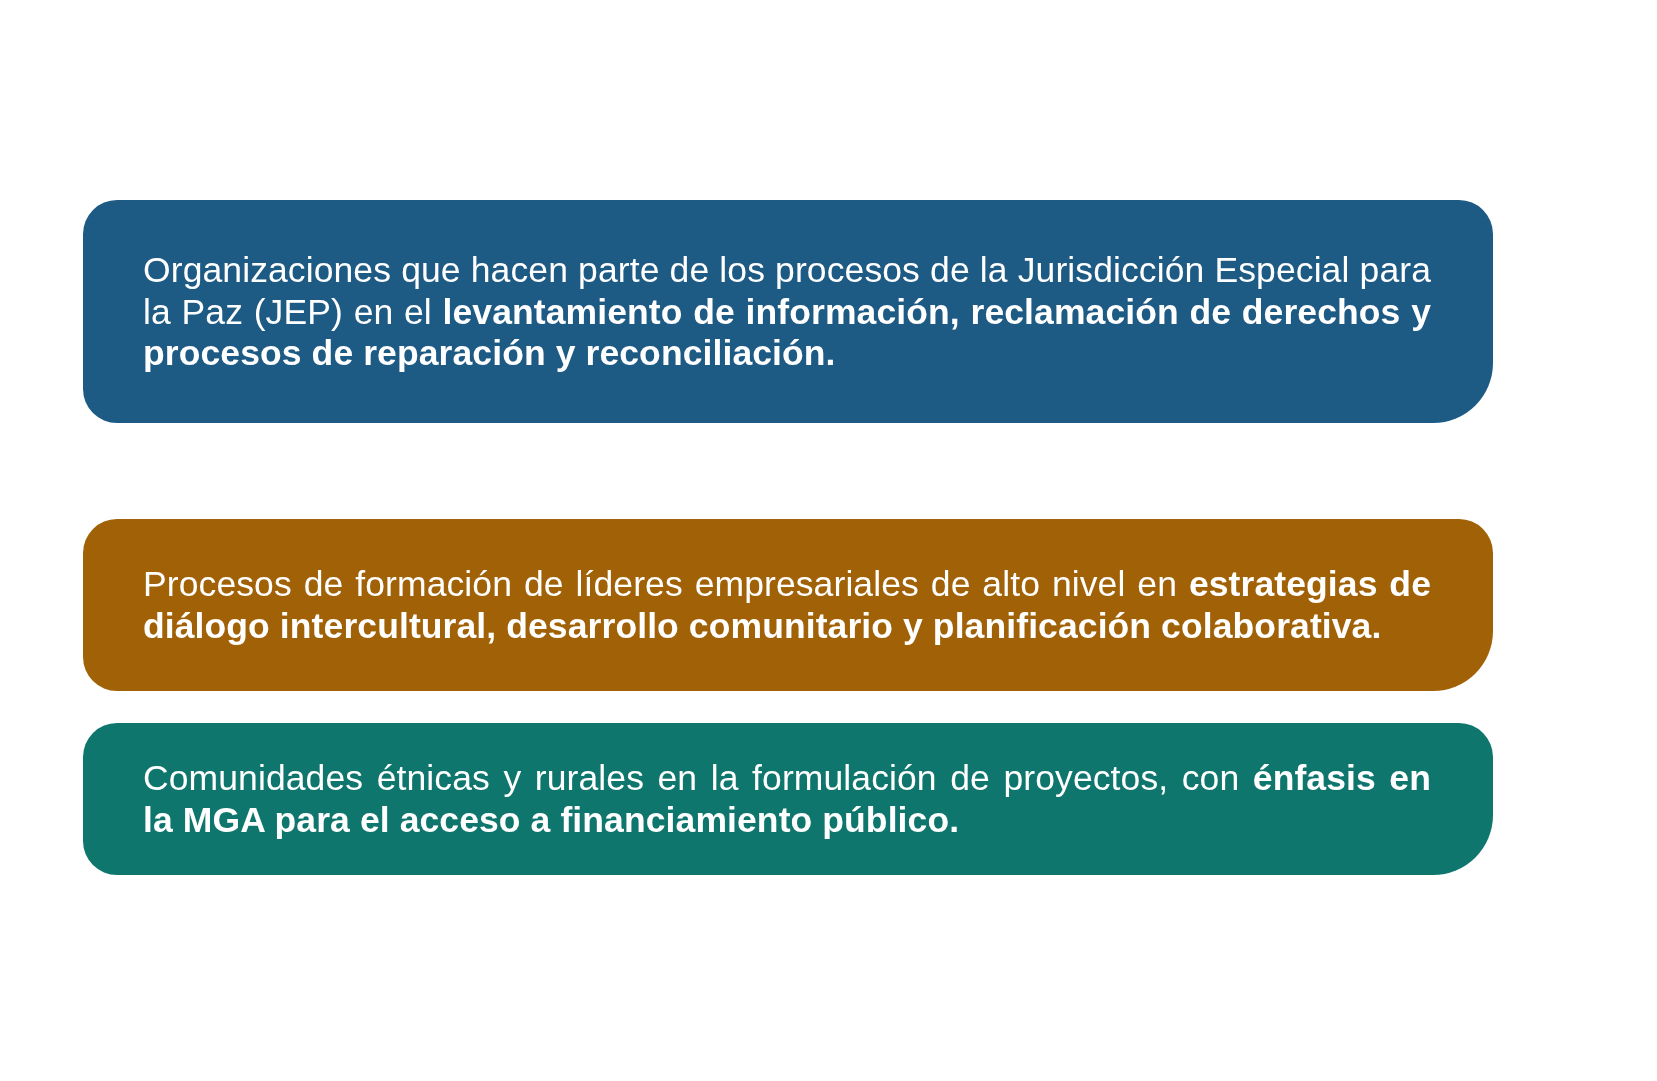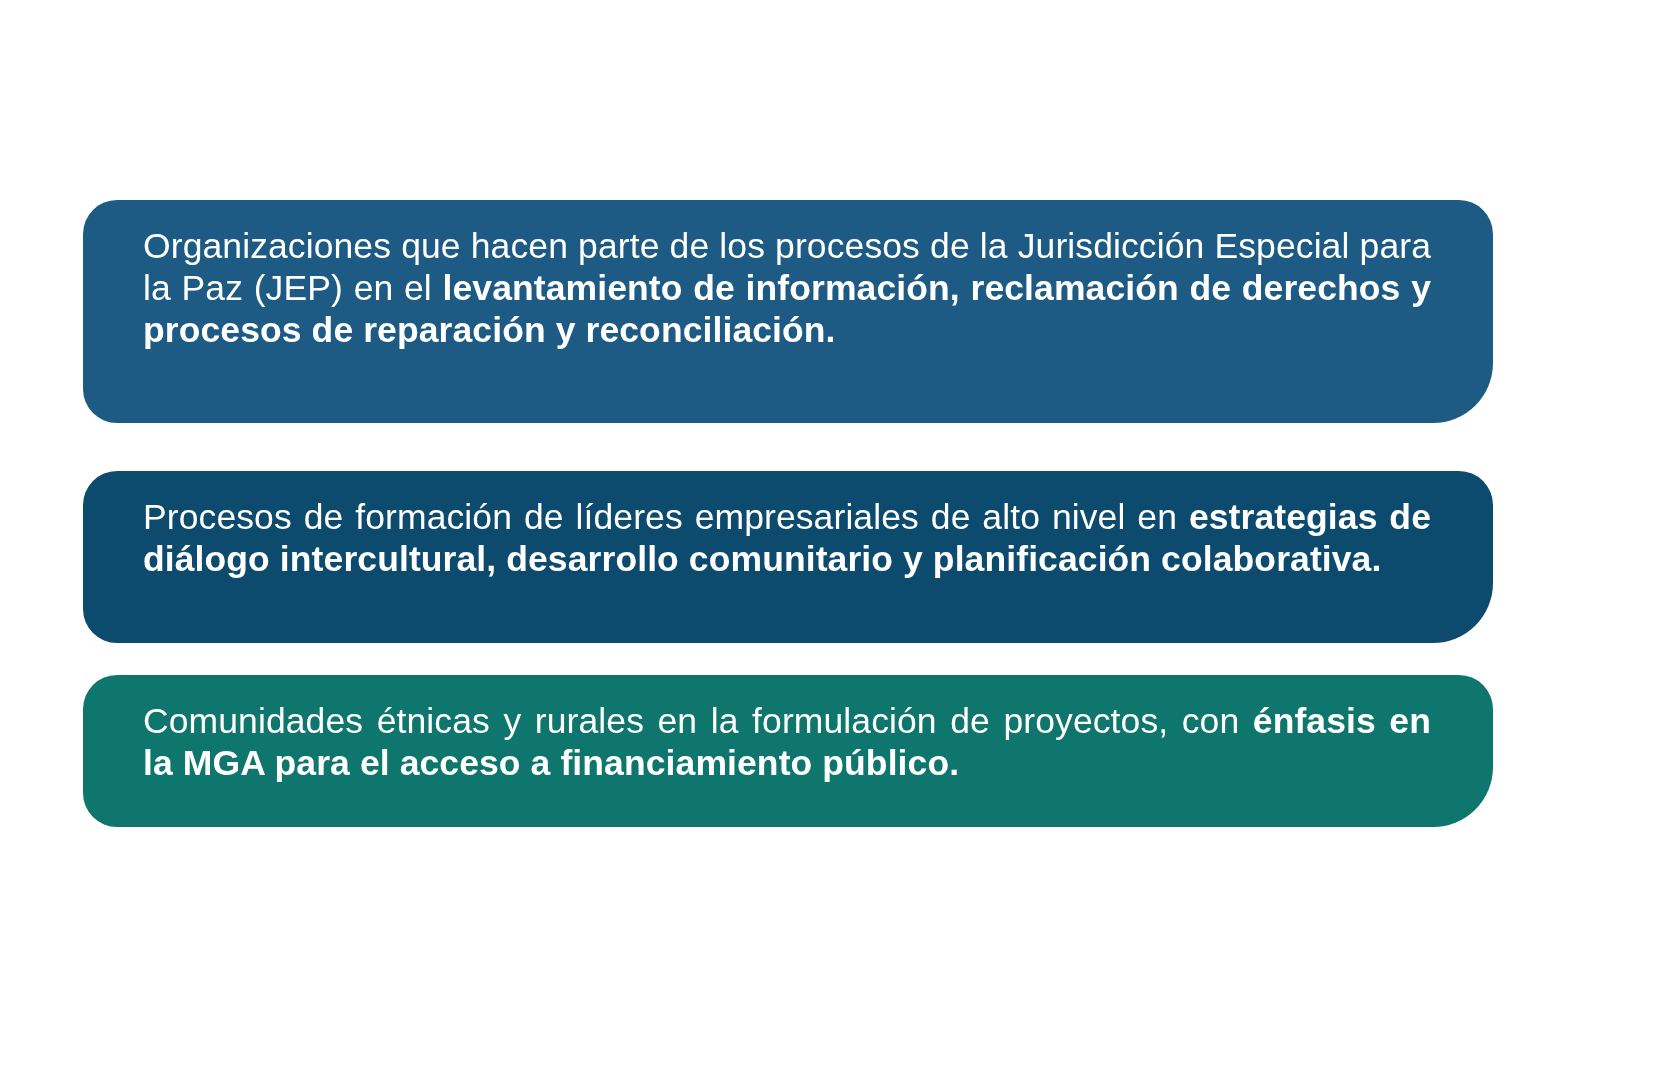--- a/index.html
+++ b/index.html
@@ -19,20 +19,21 @@
     top: 200px;
     width: 1410px;
     display: flex;
     flex-direction: column;
   }
   .card {
     box-sizing: border-box;
     color: #ffffff;
     padding: 26px 62px 24px 60px;
     display: flex;
+    align-items: center;
   }
   .card-text {
     font-size: 35.5px;
     line-height: 1.18;
     text-align: justify;
     text-align-last: left;
     letter-spacing: 0.1px;
     width: 100%;
   }
   .card-text b {
@@ -40,24 +41,25 @@
   }
   
   .card-1 {
     background: #1d5a84;
     border-radius: 34px 34px 60px 34px;
     min-height: 223px;
     margin-bottom: 48px;
   }
   
   .card-2 {
-    background: #0c4a6e;
+    background: #a16207;
     border-radius: 34px 34px 60px 34px;
     min-height: 172px;
     margin-bottom: 32px;
+    margin-top: 48px;
   }
   
   .card-3 {
     background: #0f766e;
     border-radius: 34px 34px 60px 34px;
     min-height: 152px;
   }
 </style>
 </head>
 <body>

